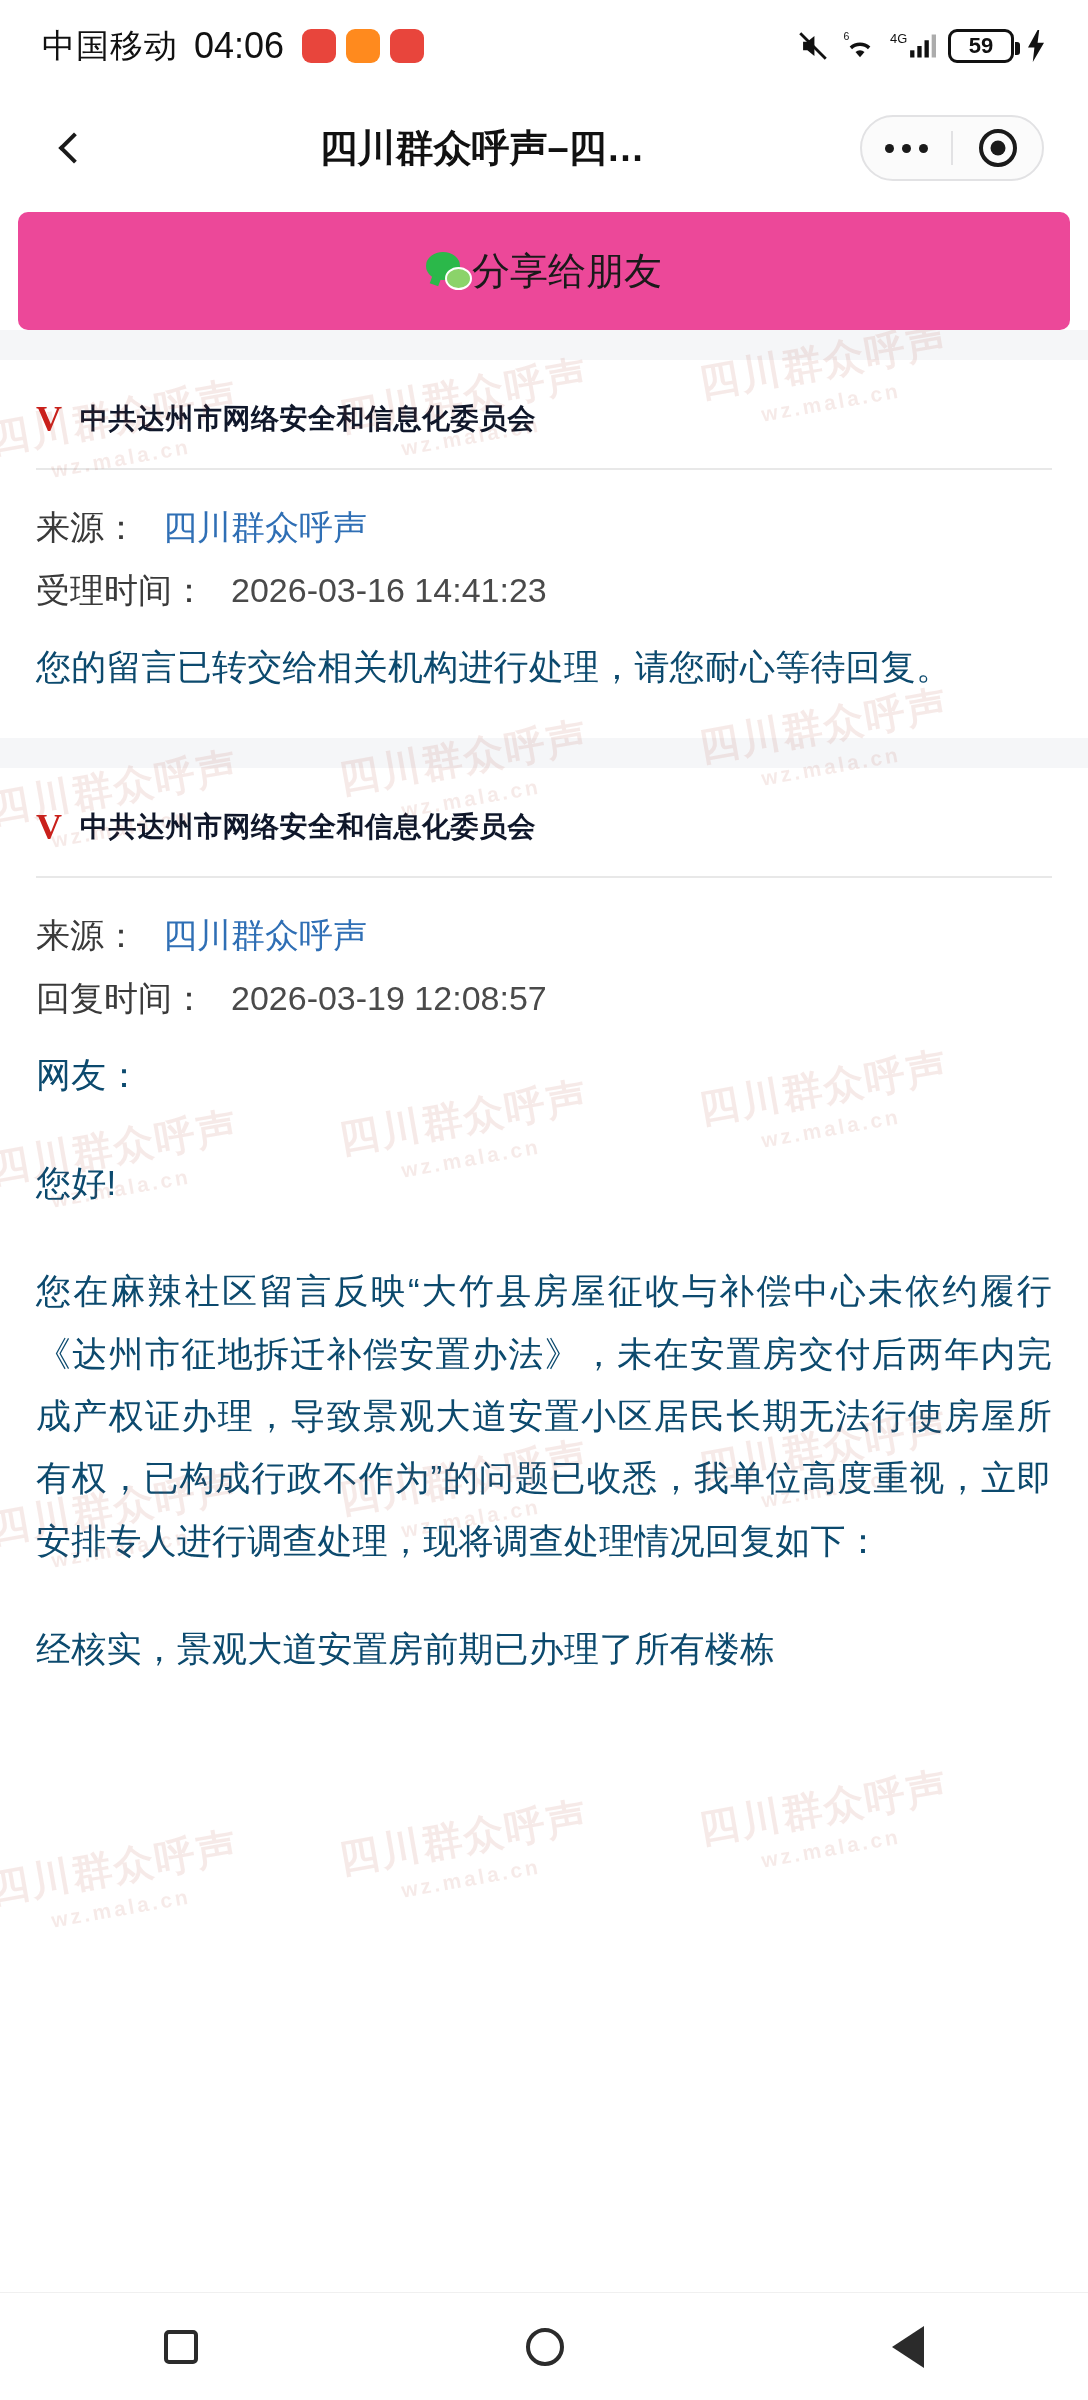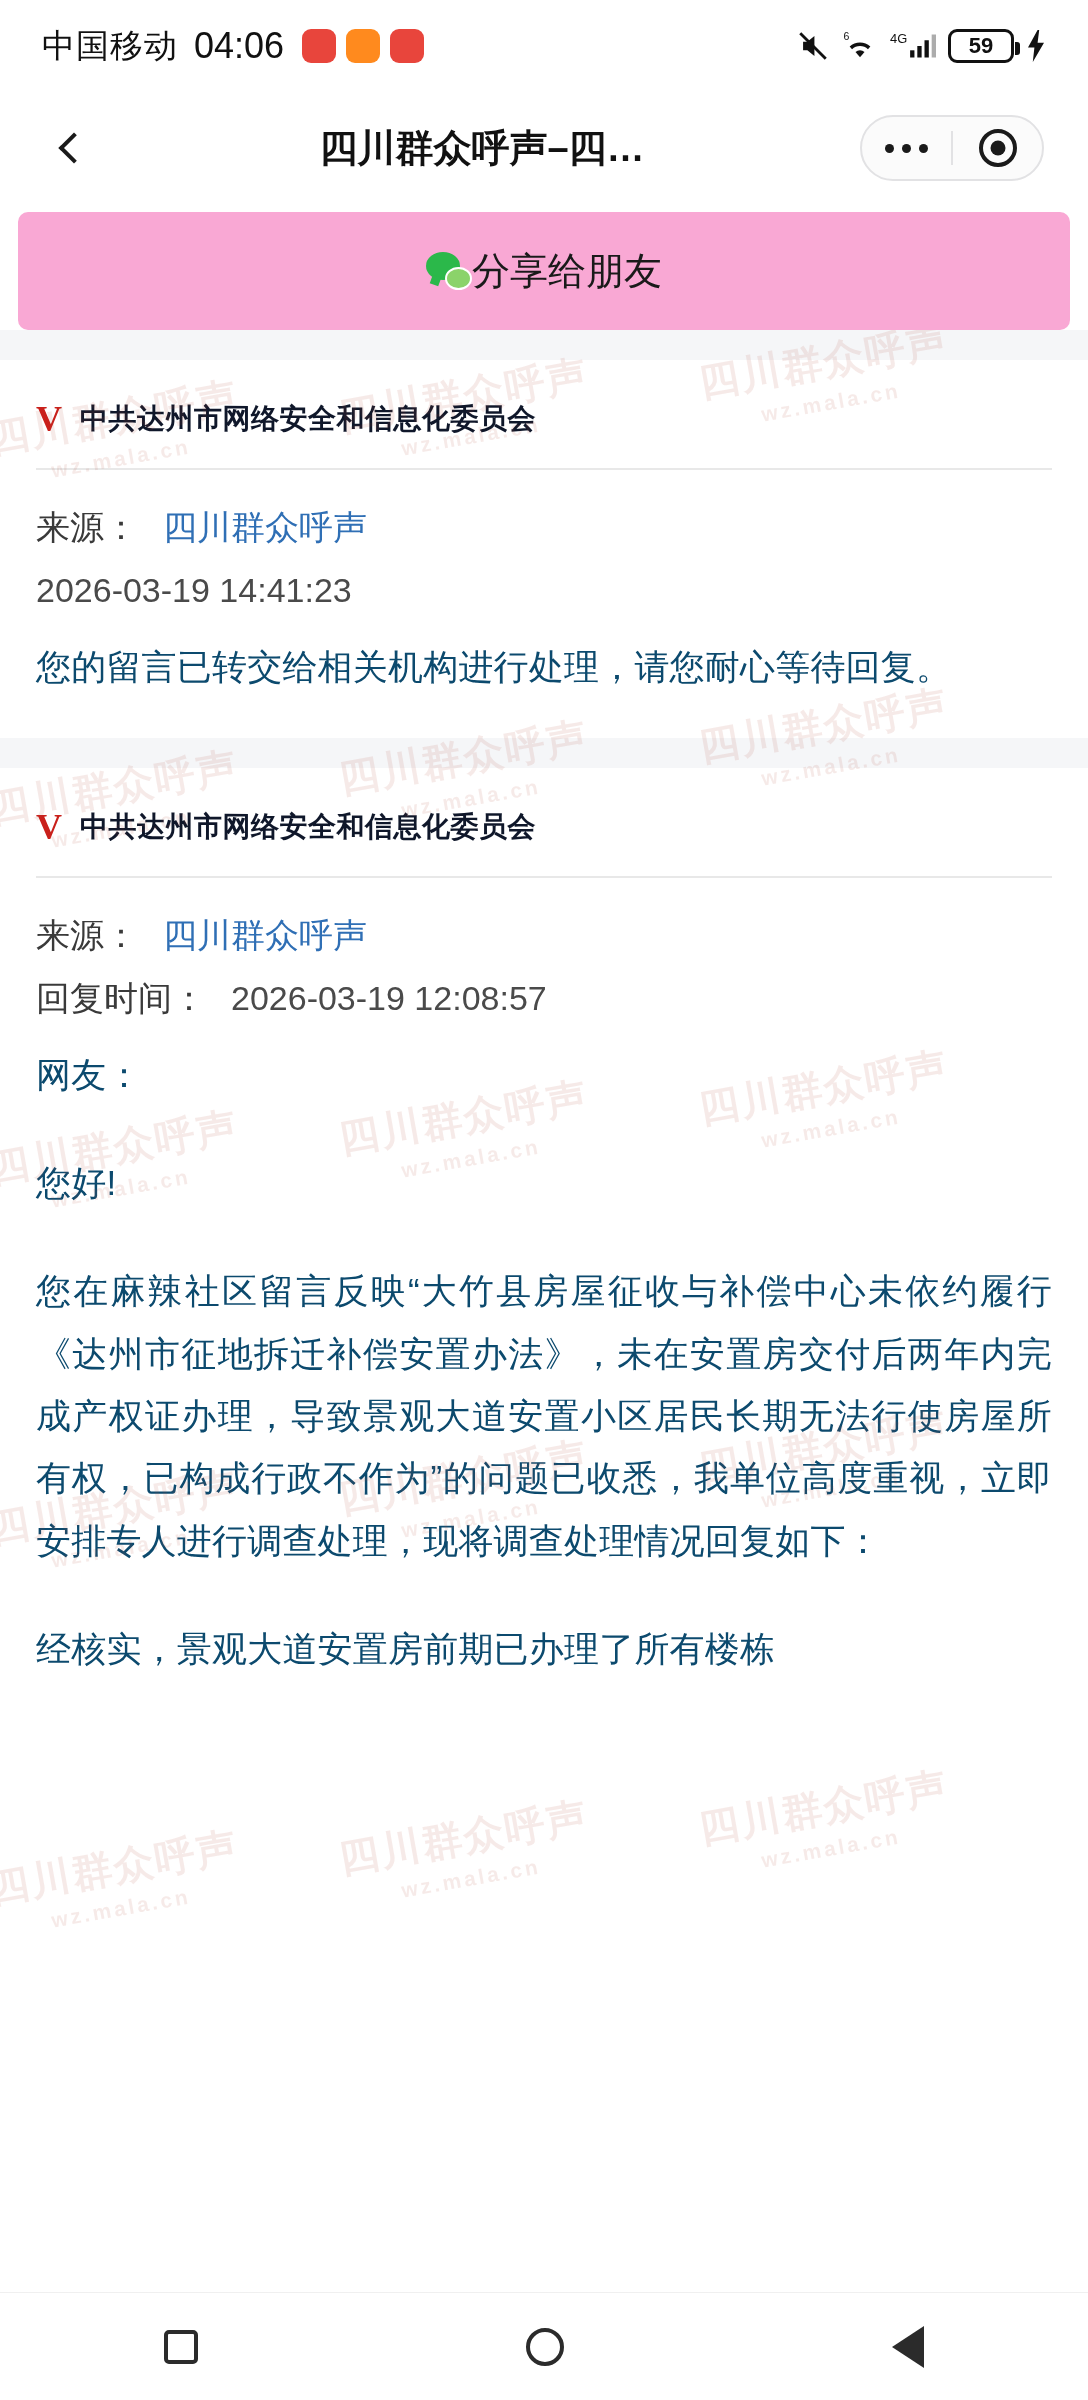--- a/index.html
+++ b/index.html
@@ -160,21 +160,21 @@
     transform: translate(-50%,-50%);
     width: 15px; height: 15px;
     border-radius: 50%;
     background: #1a1a1a;
   }
 
   
   .share-bar {
     margin: 8px 18px 0 18px;
     height: 118px;
-    background: #f9a8d4;
+    background: #ec4899;
     border-radius: 10px;
     display: flex;
     align-items: center;
     justify-content: center;
     flex: 0 0 auto;
   }
   .wechat-icon {
     width: 46px; height: 38px;
     position: relative;
   }
@@ -409,21 +409,22 @@
       <div class="org-line">
         <span class="v-badge">V</span>
         <span class="org-name">中共达州市网络安全和信息化委员会</span>
       </div>
       <div class="hr"></div>
       <div class="meta-row">
         <span class="meta-label">来源：</span>
         <span class="meta-link">四川群众呼声</span>
       </div>
       <div class="meta-row">
-        <span class="meta-val">2026-03-19 14:41:23</span>
+        <span class="meta-label">受理时间：</span>
+        <span class="meta-val">2026-03-16 14:41:23</span>
       </div>
       <div class="body-text">
         <p>您的留言已转交给相关机构进行处理，请您耐心等待回复。</p>
       </div>
       <div class="pad-bottom"></div>
     </div>
 
     <div class="gap-band"></div>
 
     <div class="card">

